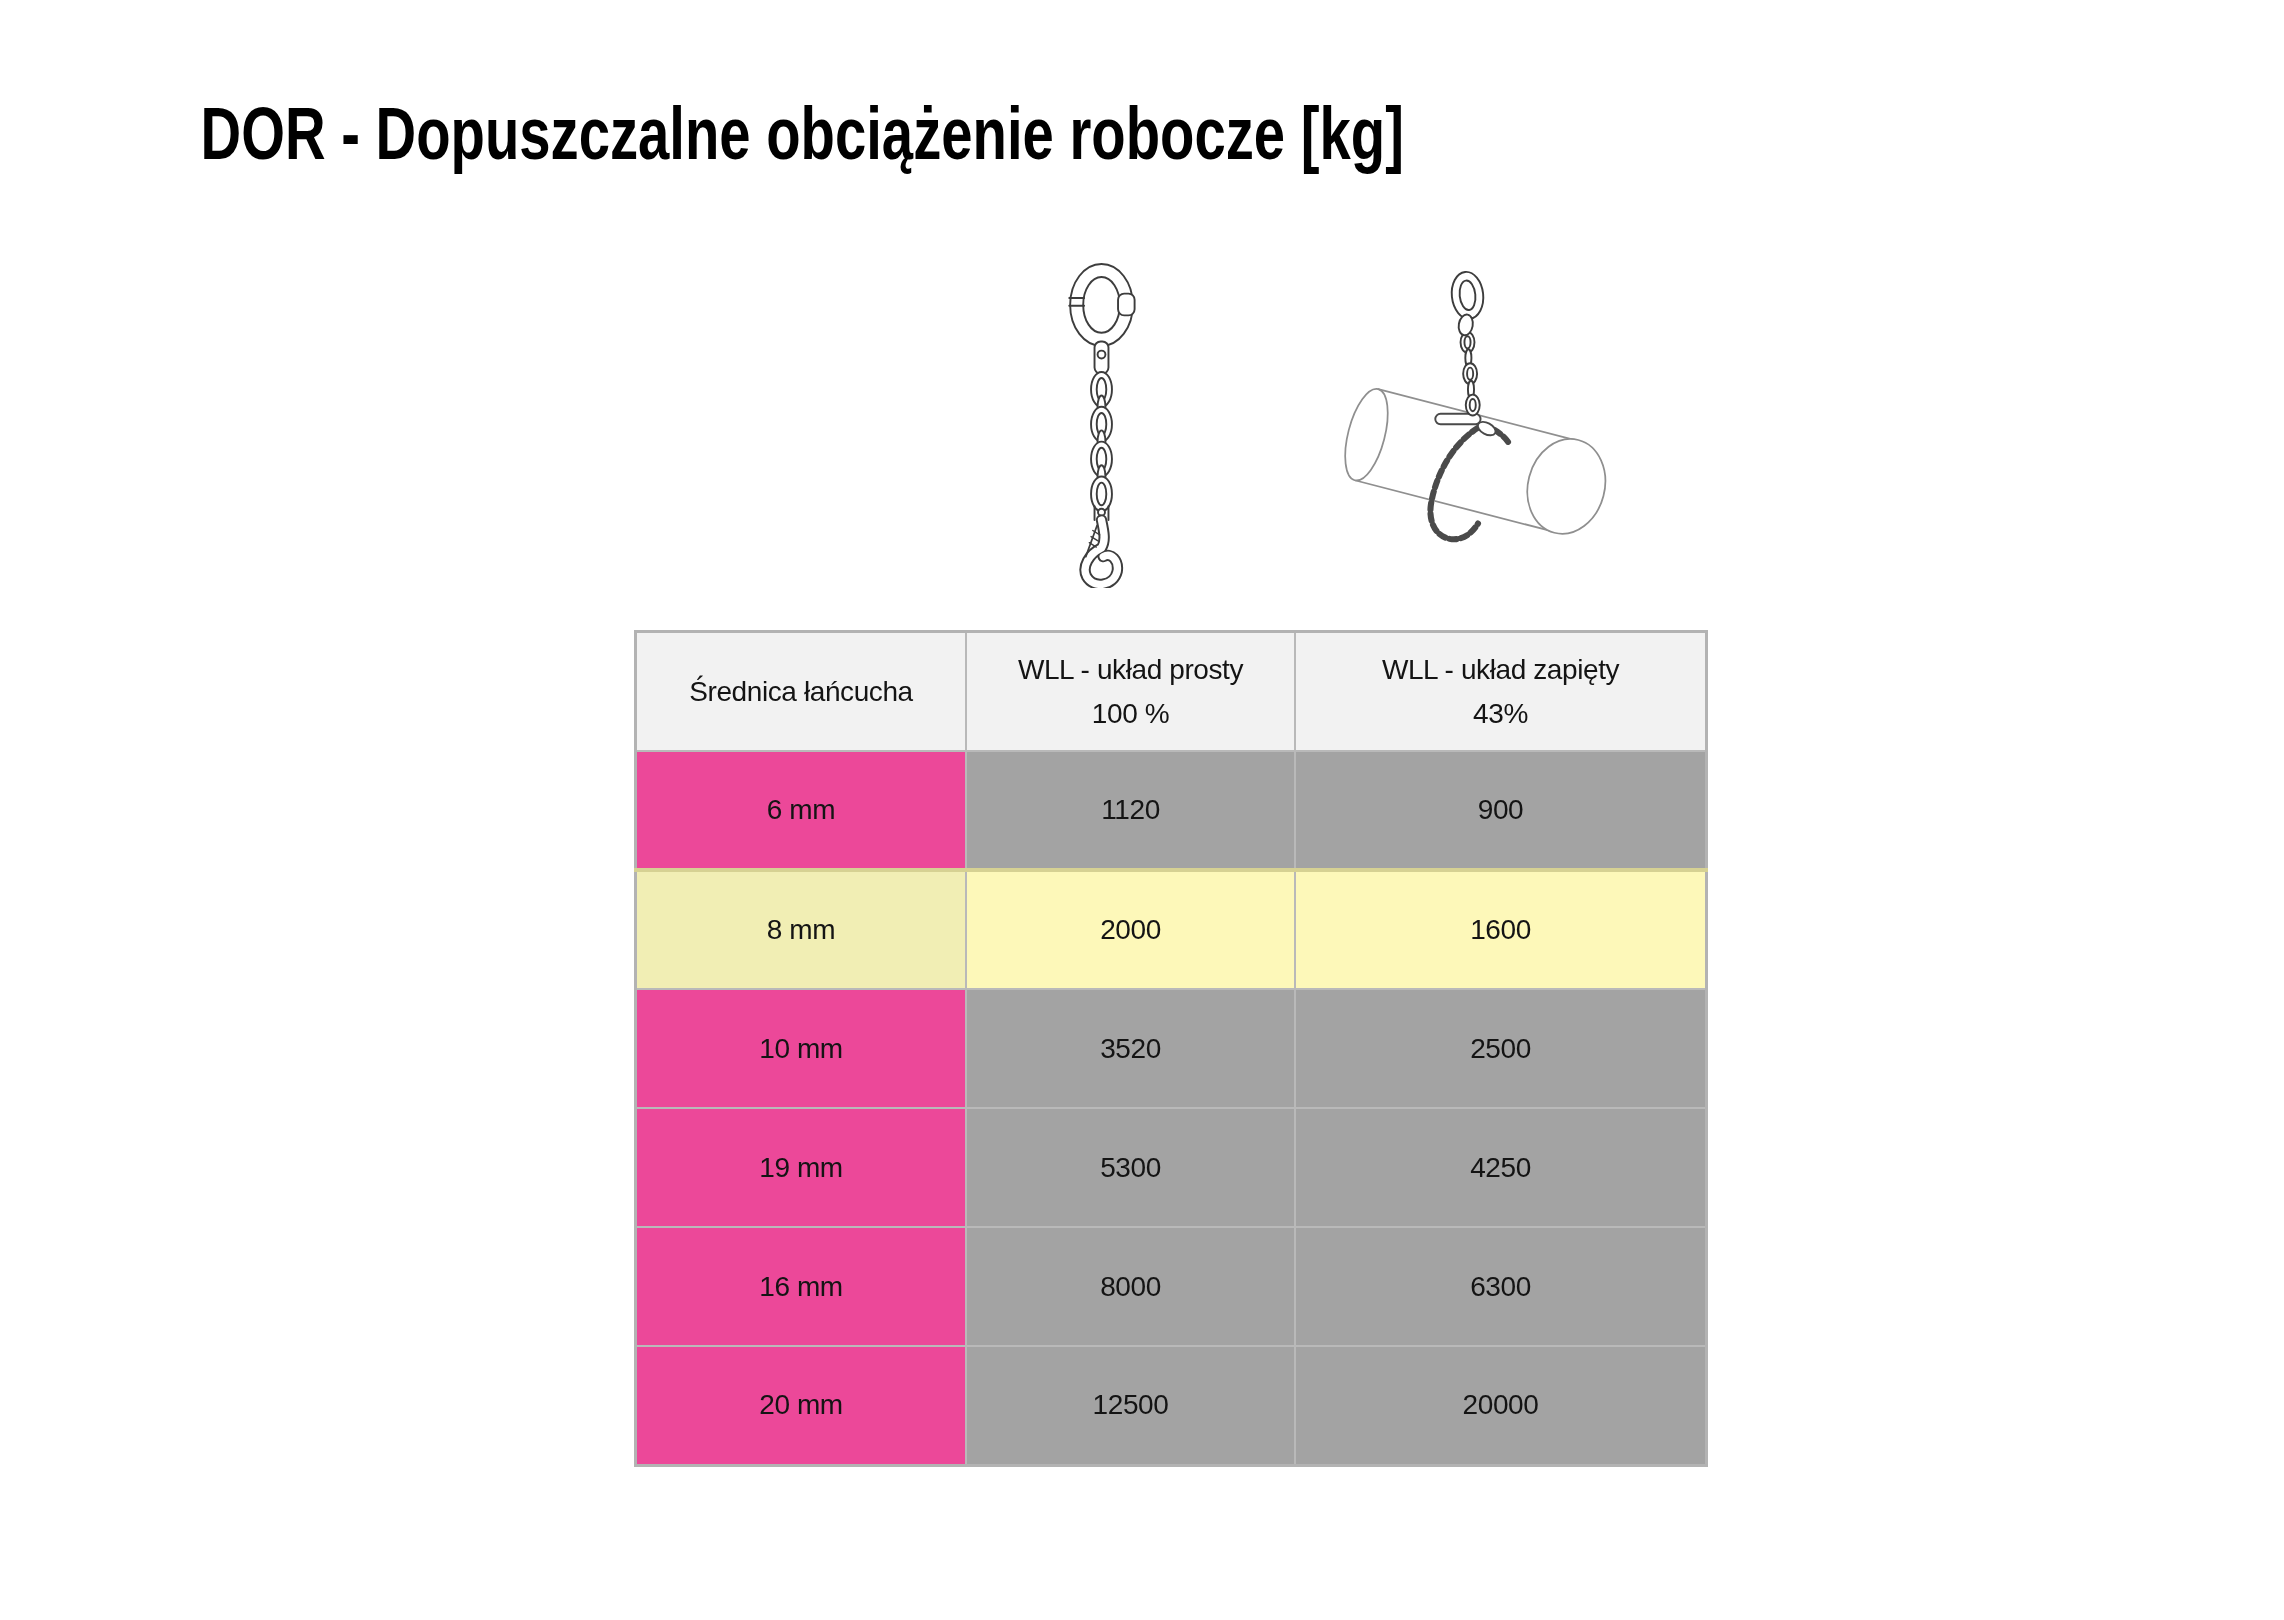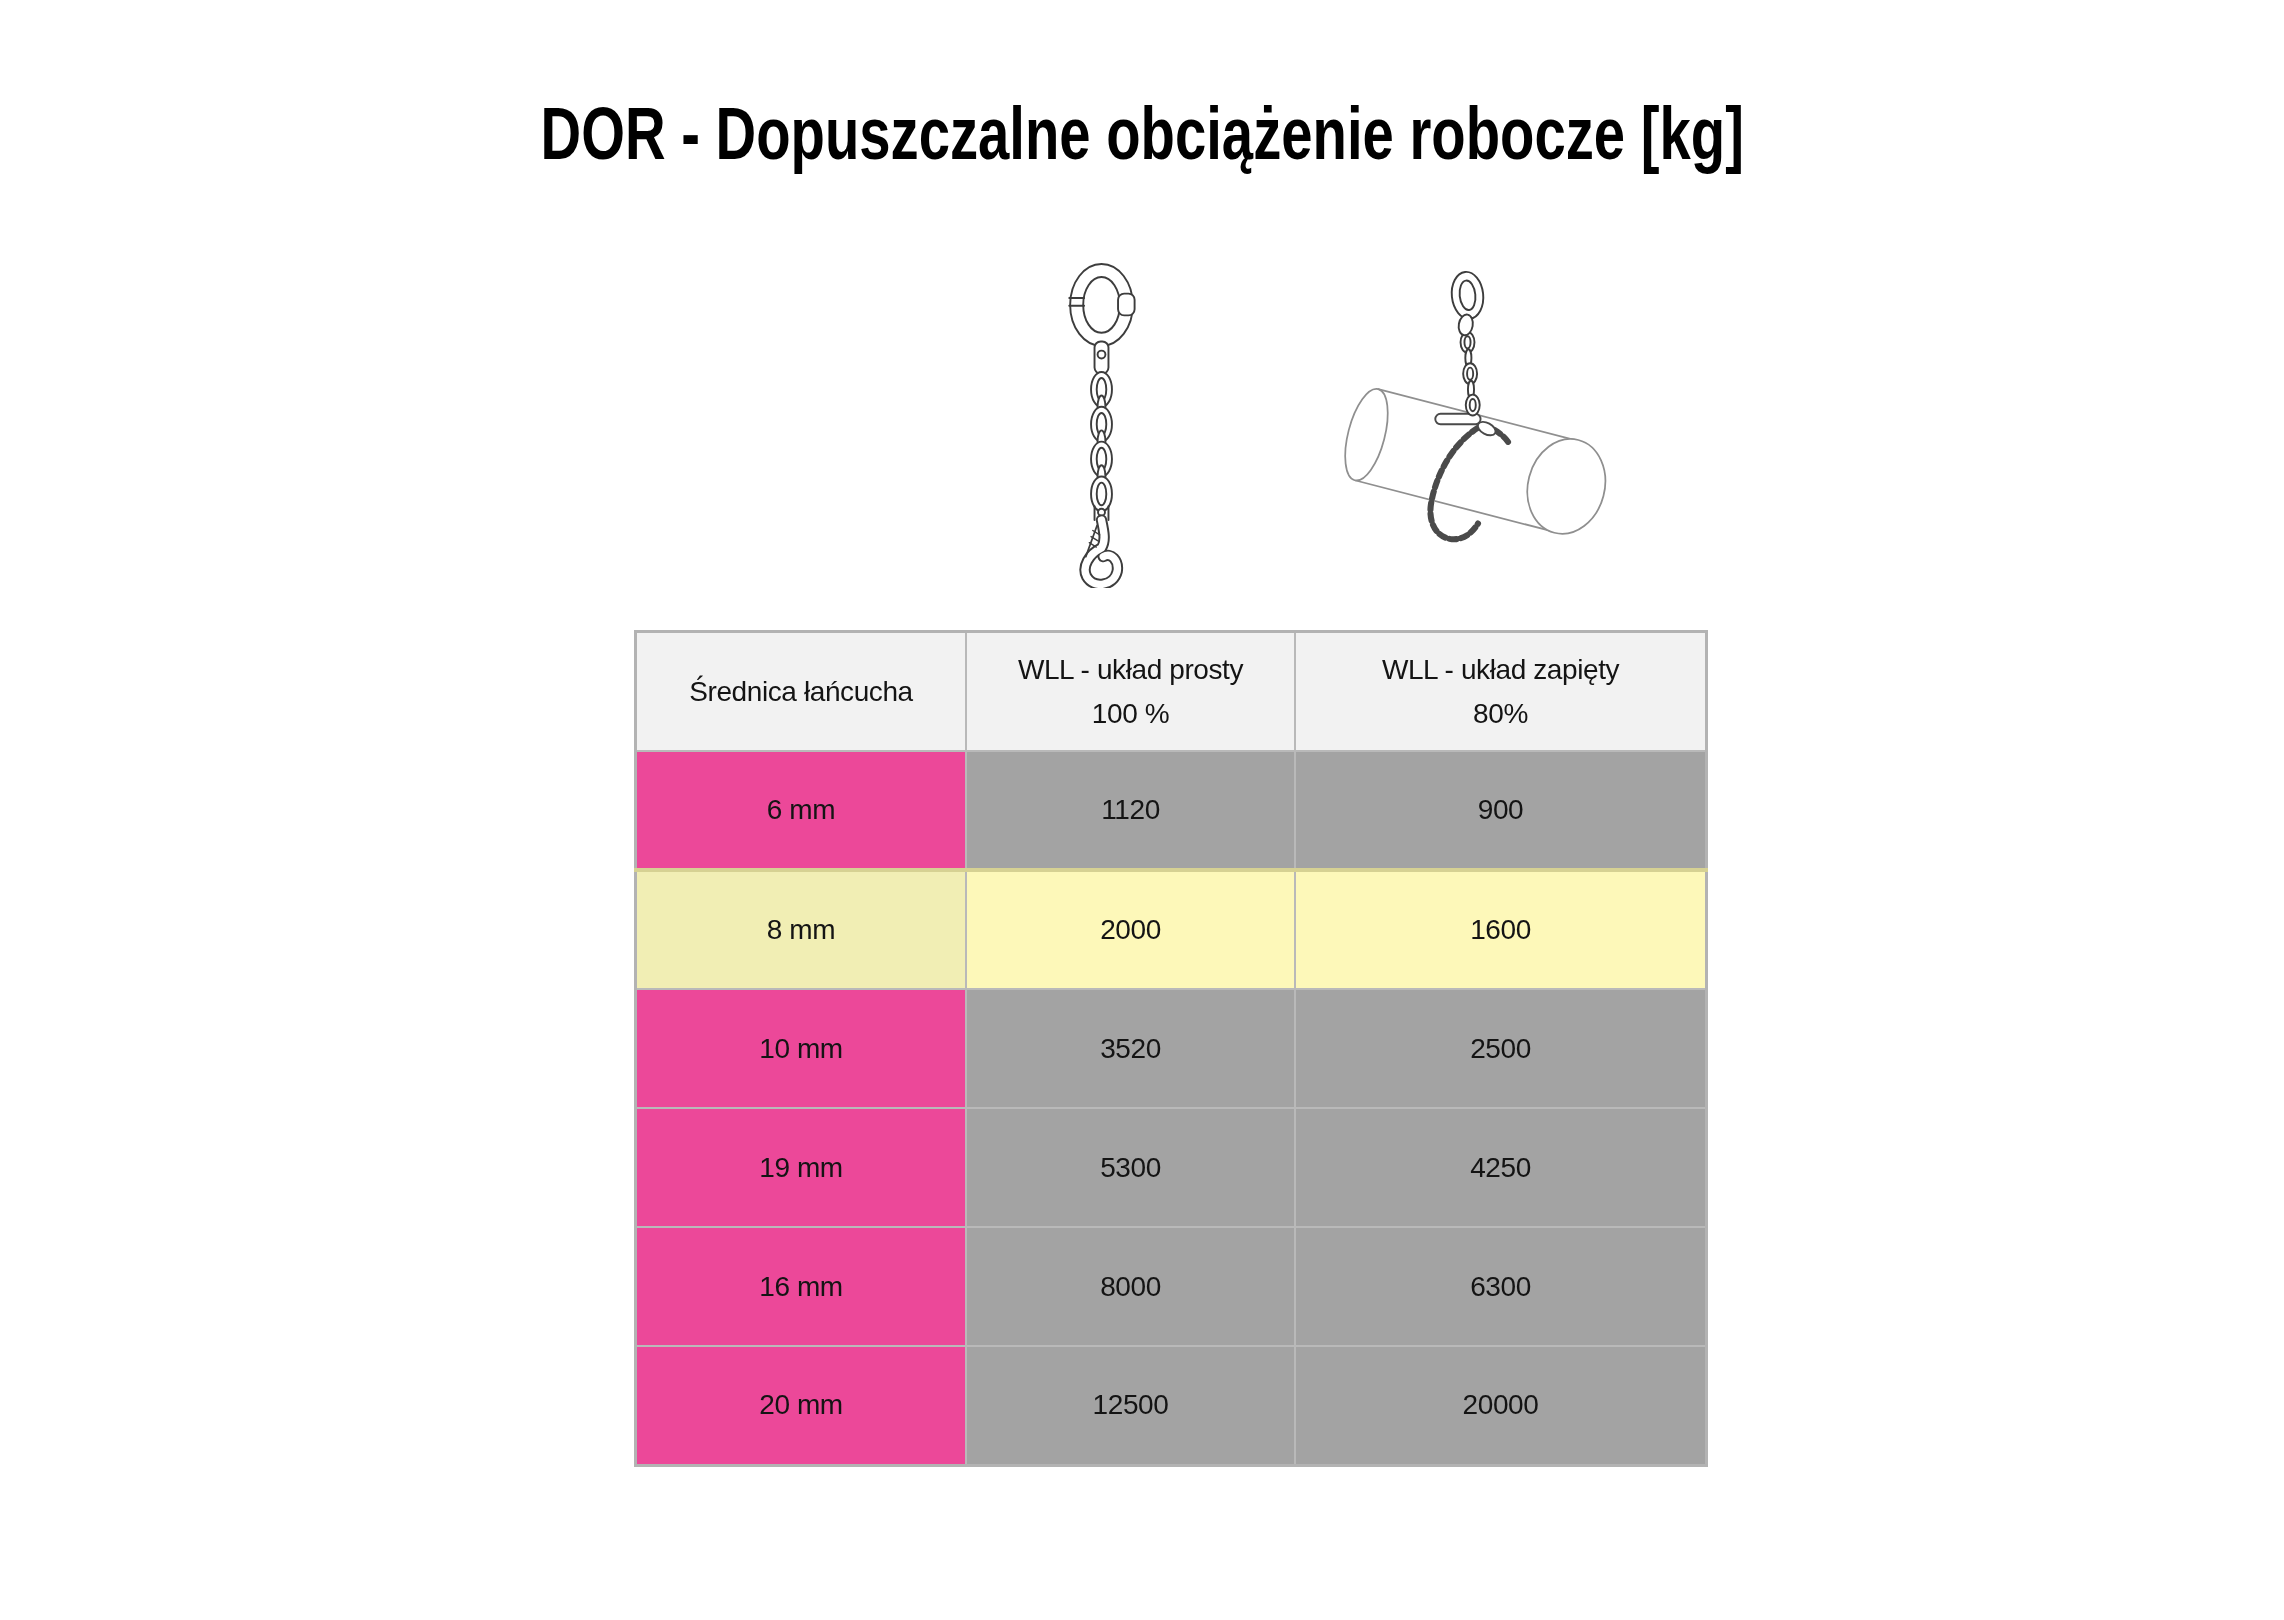--- a/index.html
+++ b/index.html
@@ -5,21 +5,21 @@
   html,body{margin:0;padding:0;background:#ffffff;}
   .page{
     position:relative;
     width:2284px;height:1620px;
     background:#ffffff;
     font-family:"Liberation Sans", sans-serif;
     color:#141414;
     overflow:hidden;
   }
   
-  .title-wrap{position:absolute;top:96px;left:0;right:0;text-align:center;}
+  .title-wrap{position:absolute;top:96px;left:0;right:0;}
   .title{
     display:inline-block;margin:0;
     font-size:75px;font-weight:700;line-height:1;
     color:#000000;white-space:nowrap;
     transform:scaleX(0.75);transform-origin:center;
   }
   
   .fig{position:absolute;}
   .fig-a{left:1049px;top:257px;width:105px;height:331px;}
   .fig-b{left:1307px;top:257px;width:436px;height:331px;}
@@ -138,21 +138,21 @@
       <tr class="hdr">
         <th class="c0">
           <span class="hline">Średnica łańcucha</span>
         </th>
         <th class="c1">
           <span class="hline">WLL - układ prosty</span>
           <span class="hline">100 %</span>
         </th>
         <th class="c2">
           <span class="hline">WLL - układ zapięty</span>
-          <span class="hline">80%</span>
+          <span class="hline">43%</span>
         </th>
       </tr>
     </thead>
     <tbody>
       <tr class="datarow">
         <td class="c0 shade">6 mm</td>
         <td class="c1">1120</td>
         <td class="c2">900</td>
       </tr>
       <tr class="datarow highlight">

